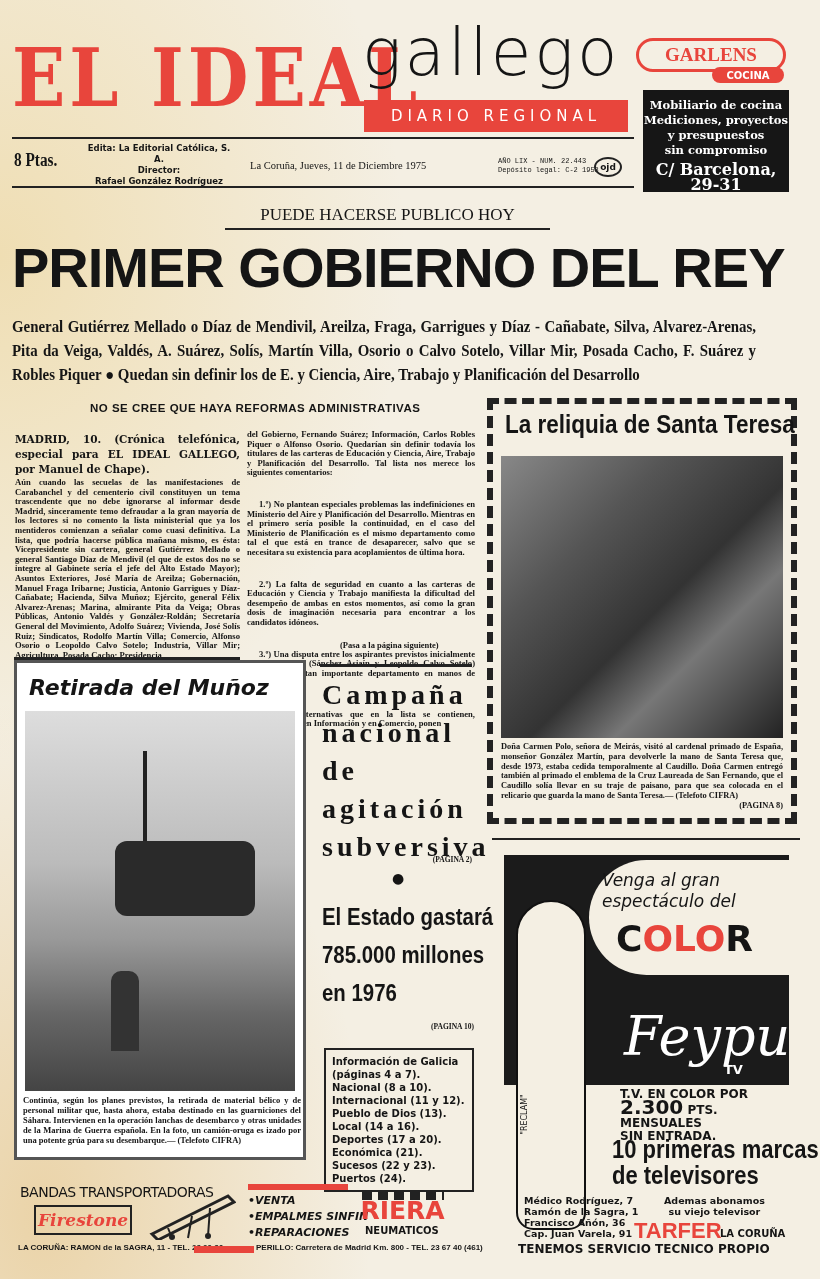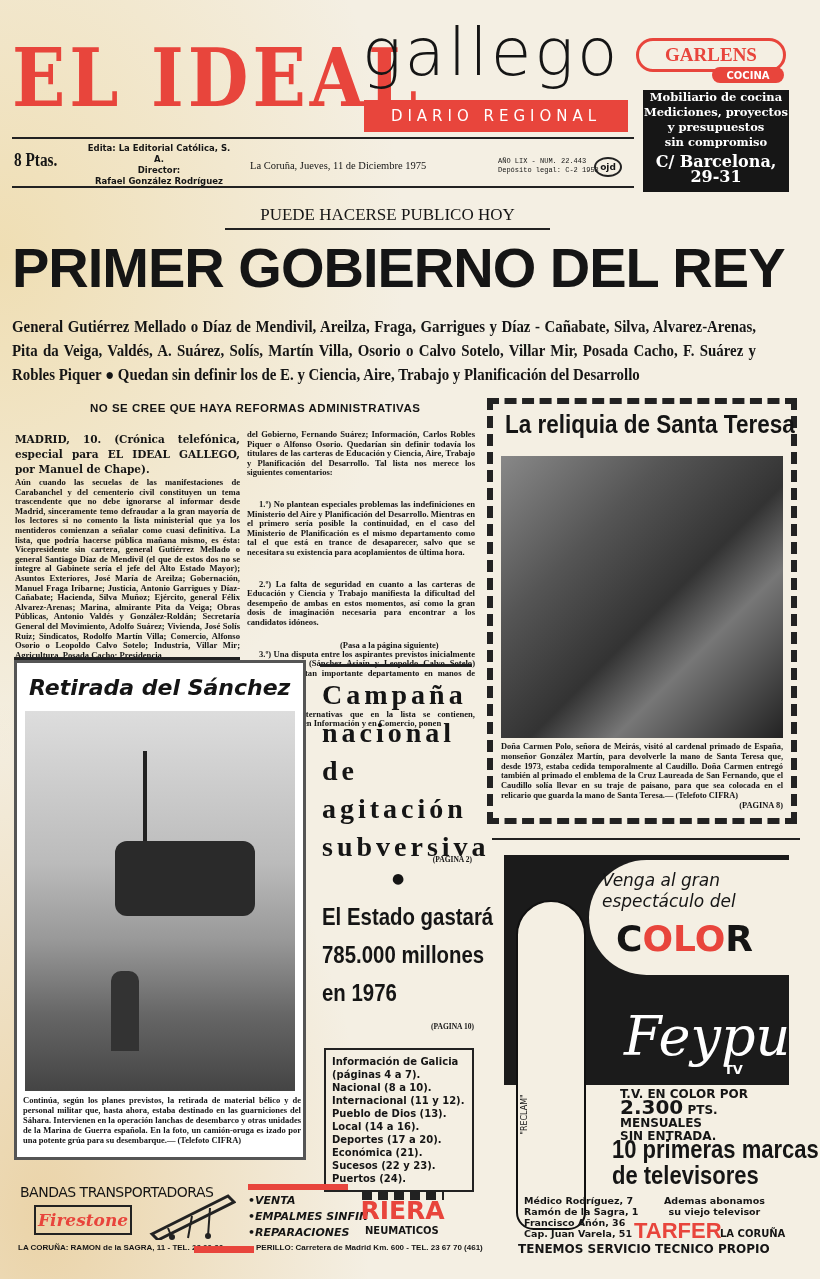--- a/index.html
+++ b/index.html
@@ -6,21 +6,21 @@
 body{width:820px;height:1279px;overflow:hidden;background:#f3ede0;font-family:"DejaVu Serif",serif;color:#151515;position:relative}
 .page{position:absolute;inset:0;background:radial-gradient(ellipse at 0% 20%,rgba(230,190,90,.35),transparent 35%),radial-gradient(ellipse at 5% 95%,rgba(220,170,80,.4),transparent 30%),#f4efe3}
 .abs{position:absolute}
 .red{color:#e8453c}
 .masthead-el{left:12px;top:38px;font-family:"DejaVu Serif",serif;font-weight:900;font-size:70px;letter-spacing:4px;color:#e8453c;transform:scaleY(1.15);transform-origin:top left;line-height:1}
 .gallego{left:362px;top:20px;font-family:"DejaVu Sans",sans-serif;font-size:66px;font-weight:300;letter-spacing:3px;line-height:1}
 .diario{left:364px;top:100px;width:264px;height:32px;background:#e8453c;color:#fff;font-family:"DejaVu Sans",sans-serif;font-size:15px;letter-spacing:5px;display:flex;align-items:center;justify-content:center}
 .rule{height:2px;background:#222}
 .garlens{left:636px;top:38px;width:150px;height:34px;border:3px solid #e8453c;border-radius:18px;color:#e8453c;font-family:Liberation Serif, serif;font-weight:bold;font-size:19px;display:flex;align-items:center;justify-content:center}
 .cocina{left:712px;top:67px;width:72px;height:16px;background:#e8453c;color:#fff;border-radius:8px;font-family:"DejaVu Sans",sans-serif;font-weight:bold;font-size:10px;display:flex;align-items:center;justify-content:center}
-.blackad{left:643px;top:90px;width:146px;height:102px;background:#161616;color:#fff;font-size:11.5px;font-weight:bold;text-align:center;line-height:15px}
+.blackad{left:643px;top:90px;width:146px;height:102px;background:#161616;color:#fff;font-size:11.5px;font-weight:bold;text-align:center;padding-top:8px;line-height:15px}
 .blackad .addr{font-size:16px;margin-top:4px}
 .small{font-family:"DejaVu Sans",sans-serif;font-size:8.5px;font-weight:bold;line-height:11px}
 .kicker{left:225px;top:205px;width:325px;text-align:center;font-family:"Liberation Serif",serif;font-size:17px;border-bottom:2px solid #222;padding-bottom:3px}
 .headline{left:12px;top:238px;width:800px;font-family:"Liberation Sans",sans-serif;font-weight:bold;font-size:56px;letter-spacing:-1px;transform:scaleX(1.0);line-height:60px;white-space:nowrap}
 .subhead{left:12px;top:315px;width:800px;font-family:"Liberation Serif",serif;font-weight:bold;font-size:16px;line-height:24px;text-align:justify;transform:scaleX(.93);transform-origin:left}
 .nosecree{left:90px;top:402px;font-family:"Liberation Sans",sans-serif;font-weight:bold;font-size:11.5px;letter-spacing:.5px}
 .lead{left:15px;top:432px;width:225px;font-size:10.5px;font-weight:bold;line-height:15px;text-align:justify}
 .body{font-family:"Liberation Serif",serif;font-size:8.6px;line-height:9.6px;text-align:justify;font-weight:bold}
 .col1{left:15px;top:478px;width:225px}
 .col2{left:247px;top:430px;width:228px}
@@ -118,21 +118,21 @@
   <div class="abs reliquia">
     <h2>La reliquia de Santa Teresa</h2>
     <div class="photo1"></div>
     <div class="rel-cap">
       <span>Doña Carmen Polo, señora de Meirás, visitó al cardenal primado de España, monseñor González Martín, para devolverle la mano de Santa Teresa que, desde 1973, estaba cedida temporalmente al Caudillo. Doña Carmen entregó también al primado el emblema de la Cruz Laureada de San Fernando, que el Caudillo solía llevar en su traje de paisano, para que sea colocada en el relicario que guarda la mano de Santa Teresa.— (Telefoto CIFRA)</span>
       <div style="text-align:right">(PAGINA 8)</div>
     </div>
   </div>
 
   <div class="abs sahara">
-    <h2>Retirada del Sánchez</h2>
+    <h2>Retirada del Muñoz</h2>
     <div class="photo2">
       <div class="truck"></div>
       <div style="position:absolute;left:118px;top:40px;width:4px;height:90px;background:#222"></div>
       <div style="position:absolute;left:86px;top:260px;width:28px;height:80px;background:#333;border-radius:10px 10px 0 0"></div>
     </div>
     <div class="sah-cap">Continúa, según los planes previstos, la retirada de material bélico y de personal militar que, hasta ahora, estaba destinado en las guarniciones del Sáhara. Intervienen en la operación lanchas de desembarco y otras unidades de la Marina de Guerra española. En la foto, un camión-oruga es izado por una potente grúa para su desembarque.— (Telefoto CIFRA)</div>
   </div>
 
   <div class="abs campana">Campaña nacional de agitación subversiva</div>
   <div class="abs pag" style="left:400px;top:855px;width:72px">(PAGINA 2)</div>
@@ -165,21 +165,21 @@
       <div>SIN ENTRADA.</div>
     </div>
     <div class="marcas">
       <div>10 primeras marcas</div>
       <div>de televisores</div>
     </div>
     <div class="addrs">
       <div>Médico Rodríguez, 7</div>
       <div>Ramón de la Sagra, 1</div>
       <div>Francisco Añón, 36</div>
-      <div>Cap. Juan Varela, 51</div>
+      <div>Cap. Juan Varela, 91</div>
     </div>
     <div class="abon">
       <div>Ademas abonamos</div>
       <div>su viejo televisor</div>
     </div>
     <div class="tarfer">TARFER</div>
     <div class="coruna">LA CORUÑA</div>
     <div class="servicio">TENEMOS SERVICIO TECNICO PROPIO</div>
     <div class="reclam">"RECLAM"</div>
   </div>
@@ -196,14 +196,14 @@
   <div class="abs services">
     <div>•VENTA</div>
     <div>•EMPALMES SINFIN</div>
     <div>•REPARACIONES</div>
   </div>
   <div class="abs" style="left:362px;top:1190px;width:82px;height:10px;background:repeating-linear-gradient(90deg,#222 0 10px,transparent 10px 16px)"></div>
   <div class="abs riera">RIERA</div>
   <div class="abs neum">NEUMATICOS</div>
   <div class="abs footline">LA CORUÑA: RAMON de la SAGRA, 11 - TEL. 23 20 36 -</div>
   <div class="abs" style="left:194px;top:1246px;width:60px;height:7px;background:#e8453c"></div>
-  <div class="abs footline" style="left:256px">PERILLO: Carretera de Madrid Km. 600 - TEL. 23 67 70 (461)</div>
+  <div class="abs footline" style="left:256px">PERILLO: Carretera de Madrid Km. 800 - TEL. 23 67 40 (461)</div>
 </div>
 
 </body></html>

